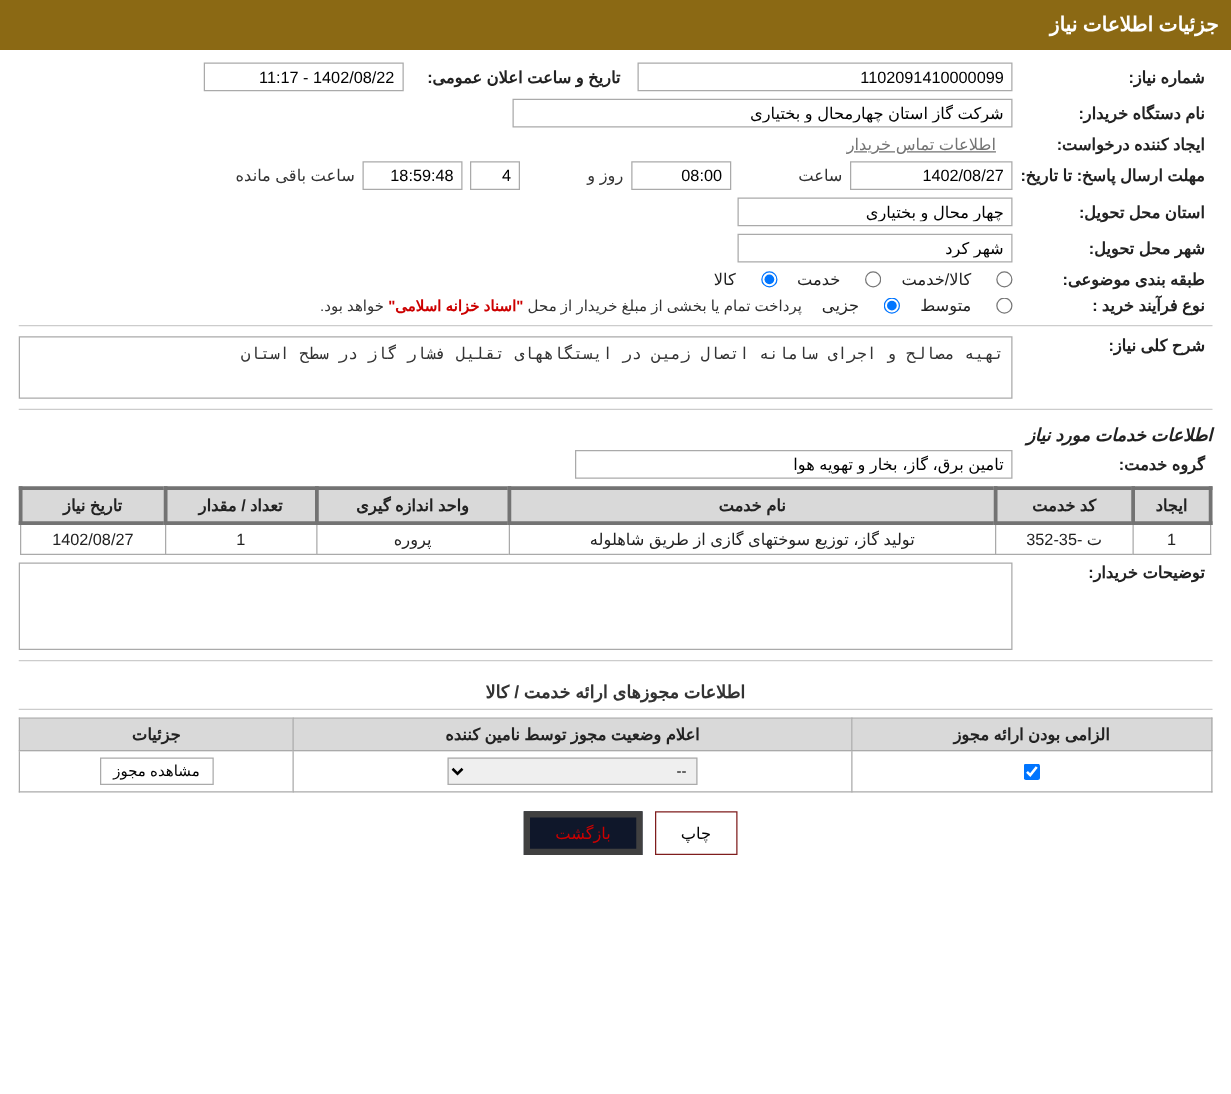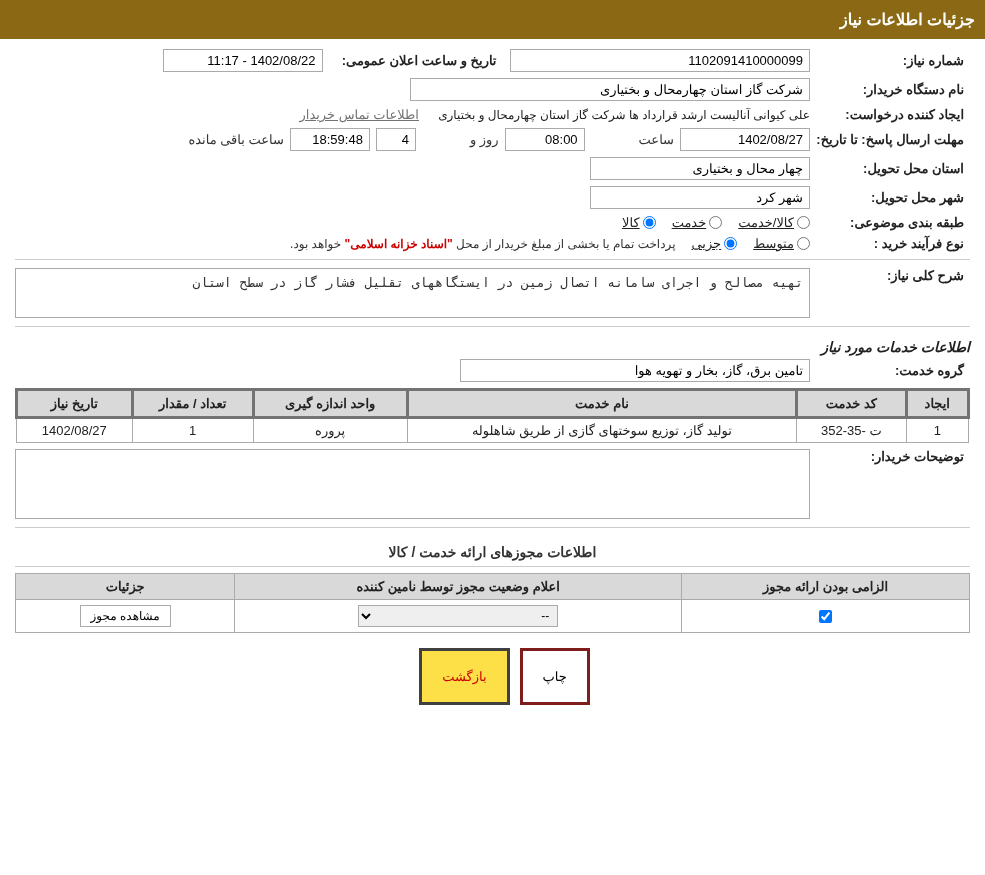--- a/index.html
+++ b/index.html
@@ -79,22 +79,21 @@
     }
     .radio-group {
       display: flex;
       gap: 16px;
       align-items: center;
       direction: rtl;
     }
     .radio-item {
       display: flex;
       align-items: center;
-      gap: 3px;
-      text-decoration: underline;
+      gap: 20px;
     }
     .notice-text {
       color: #333;
       font-size: 12px;
       margin-right: 10px;
     }
     .notice-highlight {
       color: #cc0000;
       font-weight: bold;
     }
@@ -175,29 +174,29 @@
       min-width: 150px;
     }
     .bottom-buttons {
       display: flex;
       justify-content: center;
       gap: 10px;
       padding: 15px;
     }
     .btn-print {
       background: #fff;
-      border: 3px solid #7f1d1d;
-      padding: 18px 20px;
+      border: 1px solid #7f1d1d;
+      padding: 8px 20px;
       font-family: Tahoma, Arial, sans-serif;
       font-size: 13px;
       cursor: pointer;
     }
     .btn-back {
-      background: #fde047;
-      border: 3px solid #404040;
+      background: #0f172a;
+      border: 5px solid #404040;
       padding: 5px 20px;
       font-family: Tahoma, Arial, sans-serif;
       font-size: 13px;
       cursor: pointer;
       color: #cc0000;
       margin-left: 24px;
     }
     .checkbox-cell {
       display: flex;
       justify-content: center;
@@ -242,21 +241,20 @@
     <div class="form-row">
       <div class="label-cell">نام دستگاه خریدار:</div>
       <div class="value-cell">
         <input class="input-box" style="width: 400px;" type="text" readonly="" value="شرکت گاز استان چهارمحال و بختیاری">
       </div>
     </div>
 
     <div class="form-row">
       <div class="label-cell">ایجاد کننده درخواست:</div>
       <div class="value-cell">
-        <span style="font-size:12px;">علی کیوانی آنالیست ارشد قرارداد ها شرکت گاز استان چهارمحال و بختیاری</span>
         &nbsp;&nbsp;
         <span class="blue-link">اطلاعات تماس خریدار</span>
       </div>
     </div>
 
     <div class="form-row">
       <div class="label-cell">مهلت ارسال پاسخ: تا تاریخ:</div>
       <div class="value-cell">
         <input class="input-box input-date" type="text" readonly="" value="1402/08/27" style="">
         <span class="inline-label">ساعت</span>

